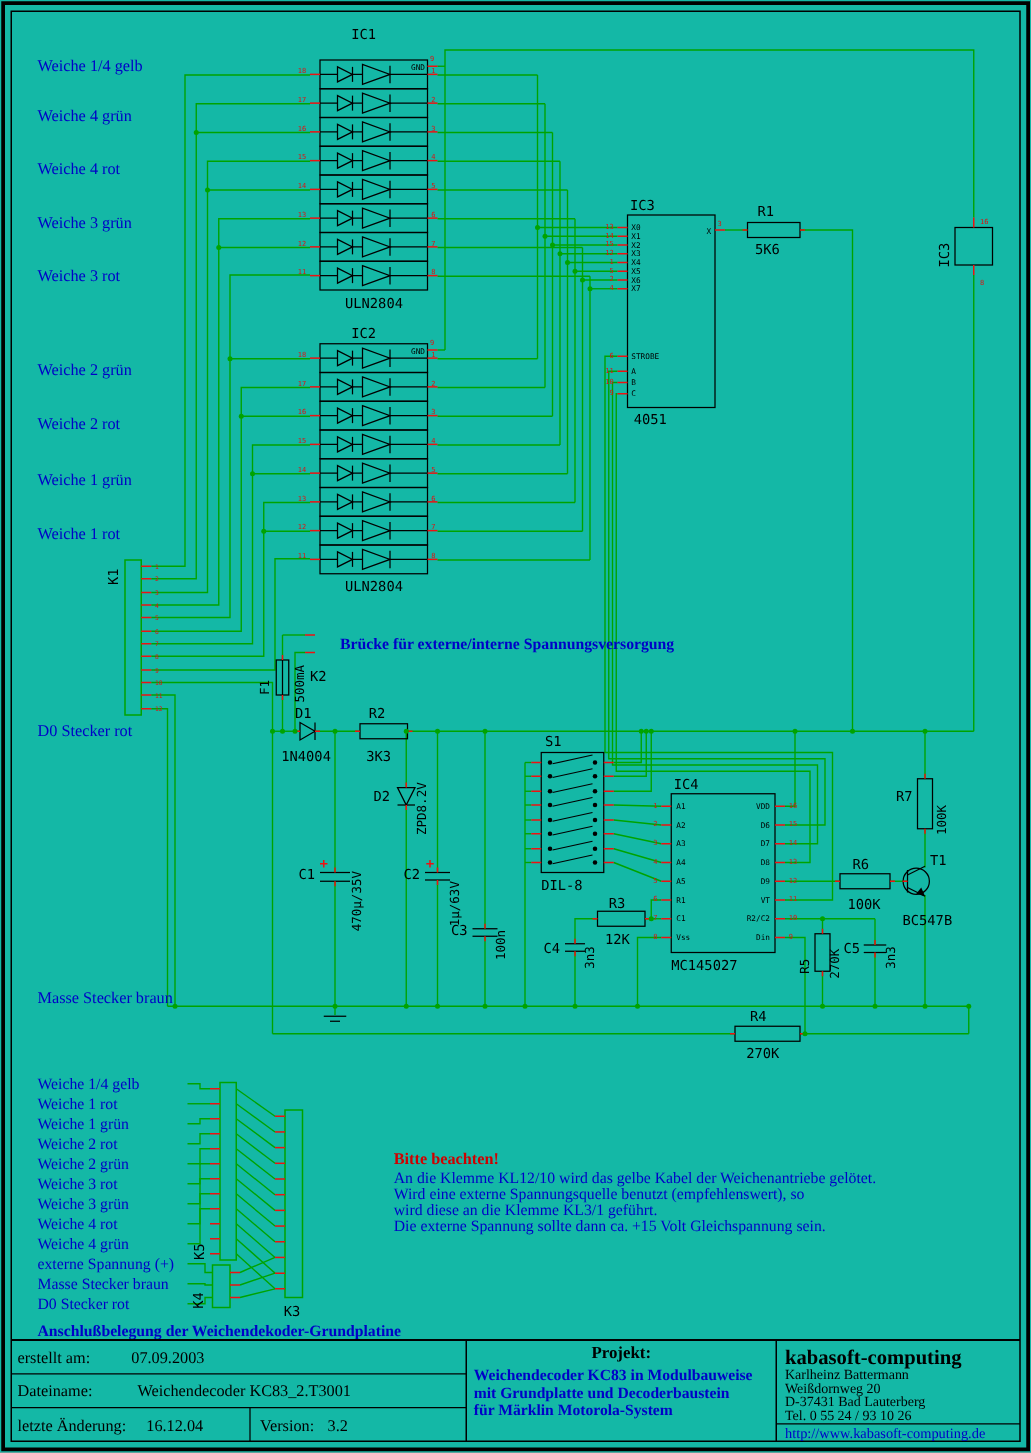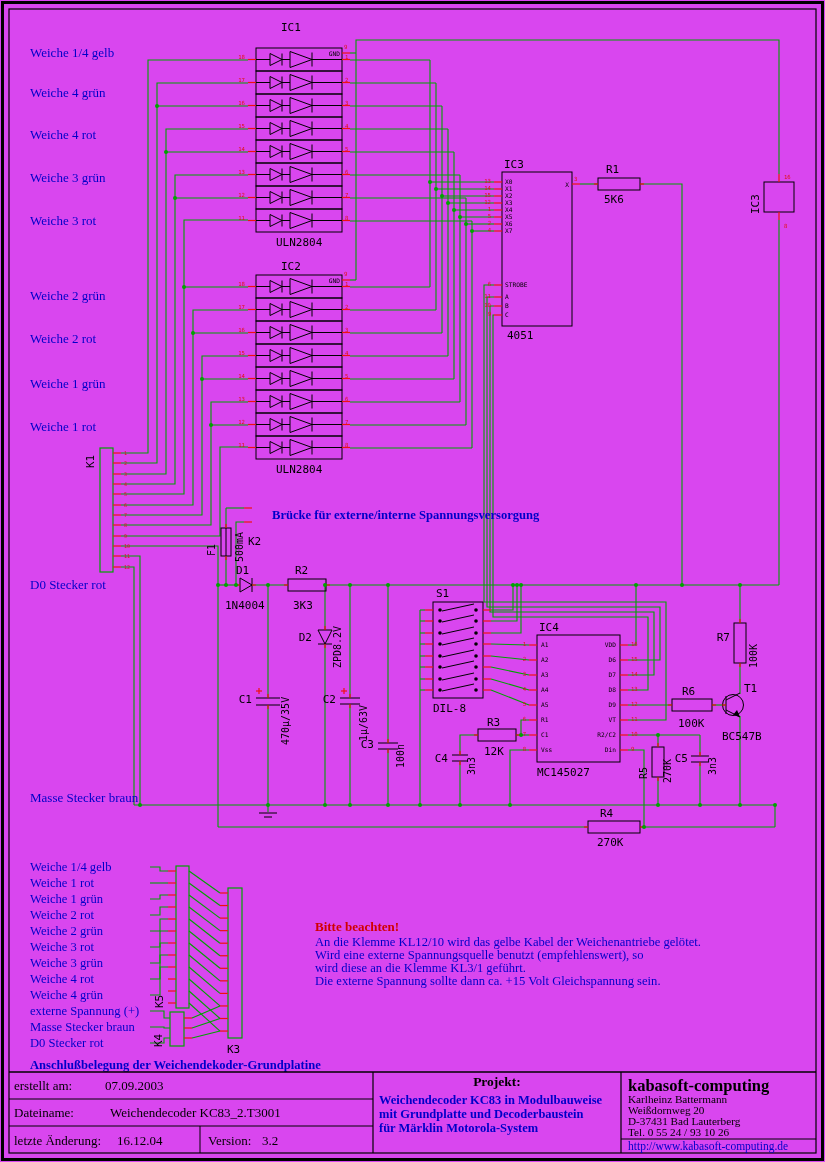--- a/index.html
+++ b/index.html
@@ -1,16 +1,16 @@
 <!DOCTYPE html>
 <html><head>
 <meta charset="utf-8">
 <style>
   html,body{margin:0;padding:0;background:#999;}
-  .page{position:relative;width:825px;height:1162px;background:#d946ef;margin:0 auto;overflow:hidden;}
+  .page{position:relative;width:825px;height:1162px;background:#14b8a6;margin:0 auto;overflow:hidden;}
   svg{position:absolute;left:0;top:0;}
   .w{stroke:#00a300;stroke-width:1.1;fill:none;}
   .p{stroke:#ee1111;stroke-width:1.2;fill:none;}
   .c{stroke:#000;stroke-width:1;fill:none;}
   .cf{fill:#000;}
   .kr{stroke:#00a300;stroke-width:1.2;fill:none;}
   .jd{fill:#00a300;}
   .bd{stroke:#000;fill:none;}
   text{font-family:"DejaVu Sans Mono",monospace;fill:#000;}
   .tc{font-size:11px;}

